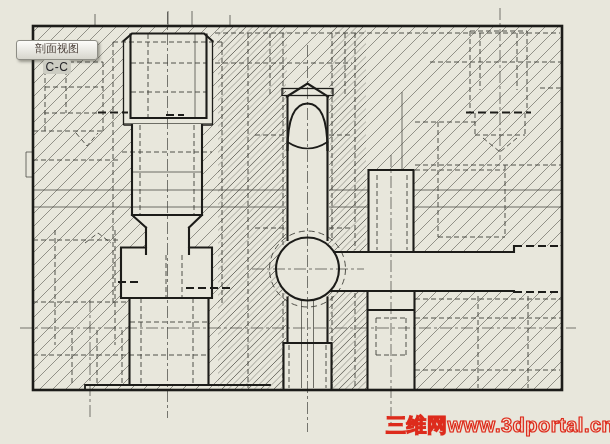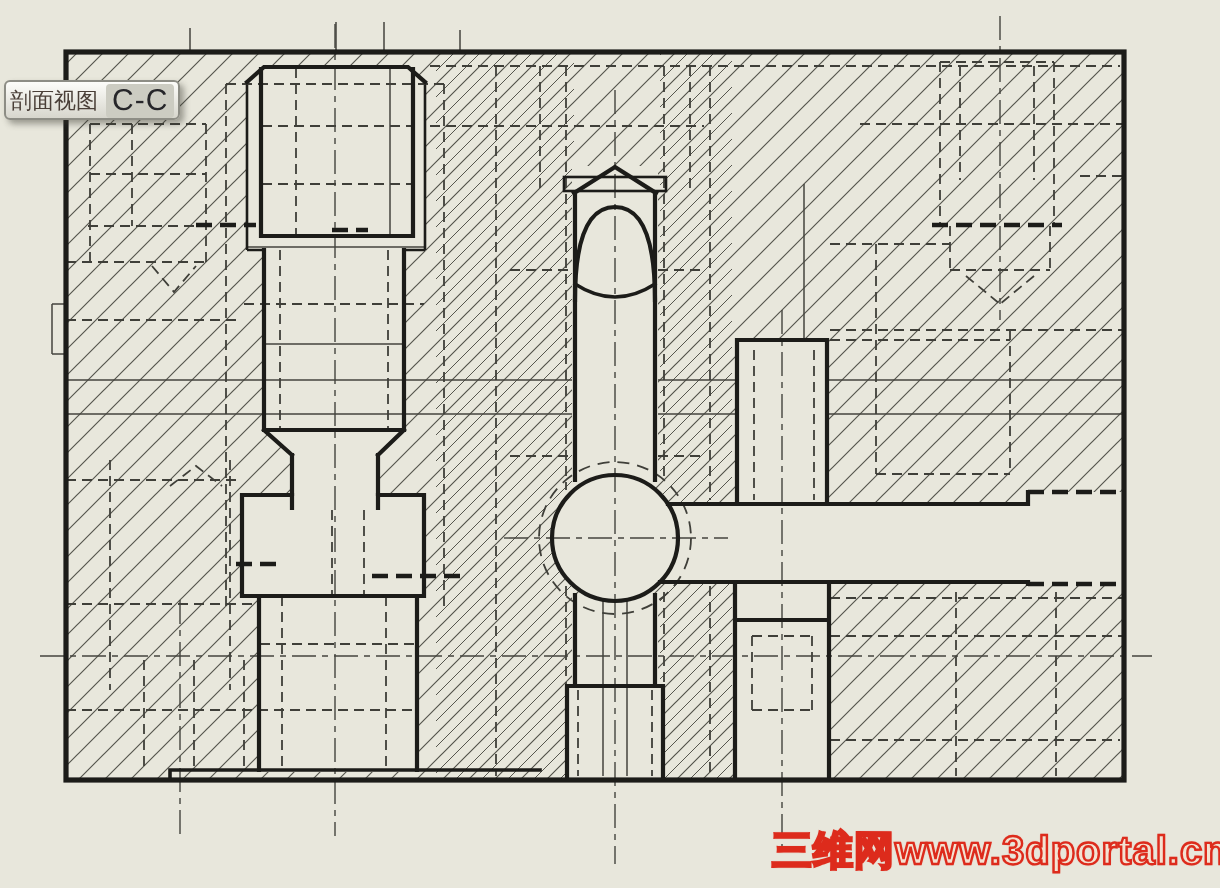--- a/index.html
+++ b/index.html
@@ -12,30 +12,30 @@
   #stage svg{position:absolute;left:0;top:0;}
   .thick{stroke:var(--line);stroke-width:2.1;fill:none;stroke-linecap:square;}
   .border{stroke:var(--line);stroke-width:2.6;fill:none;}
   .med{stroke:var(--line);stroke-width:1.3;fill:none;}
   .thin{stroke:var(--thin);stroke-width:0.75;fill:none;}
   .dash{stroke:var(--hidden);stroke-width:0.9;fill:none;stroke-dasharray:5 3;}
   .tdash{stroke:var(--line);stroke-width:2.2;fill:none;stroke-dasharray:8 4;}
   .cl{stroke:var(--thin);stroke-width:0.7;fill:none;stroke-dasharray:12 3 3 3;}
   .cover{fill:var(--bg);stroke:none;}
   #view-label{
-    position:absolute;left:2px;top:40px;height:18px;padding:0 2px;
+    position:absolute;left:16px;top:40px;height:18px;padding:0 18px;
     display:flex;align-items:center;gap:4px;
     background:linear-gradient(#fdfdfa,#d7d6cd);
     border:1px solid #8d8d85;border-radius:3px;
     box-shadow:2px 2px 3px rgba(60,60,50,0.45);
-    font-size:11px;color:var(--label-text);white-space:nowrap;z-index:5;
+    font-size:11px;color:var(--label-text);white-space:nowrap;z-index:5;flex-direction:column;
   }
   #view-label .ref{
     color:#26262a;background:#ccccc2;border-radius:2px;padding:0 3px;
-    font-size:15px;letter-spacing:0.5px;
+    font-size:12px;letter-spacing:0.5px;
   }
   #watermark{
     position:absolute;left:386px;top:412px;z-index:4;
     font-size:20px;font-weight:bold;letter-spacing:0.5px;white-space:nowrap;
     color:#f3e2d2;-webkit-text-stroke:1.2px var(--wm);
     text-shadow:0 0 1px var(--wm);
   }
 </style>
 </head>
 <body>

